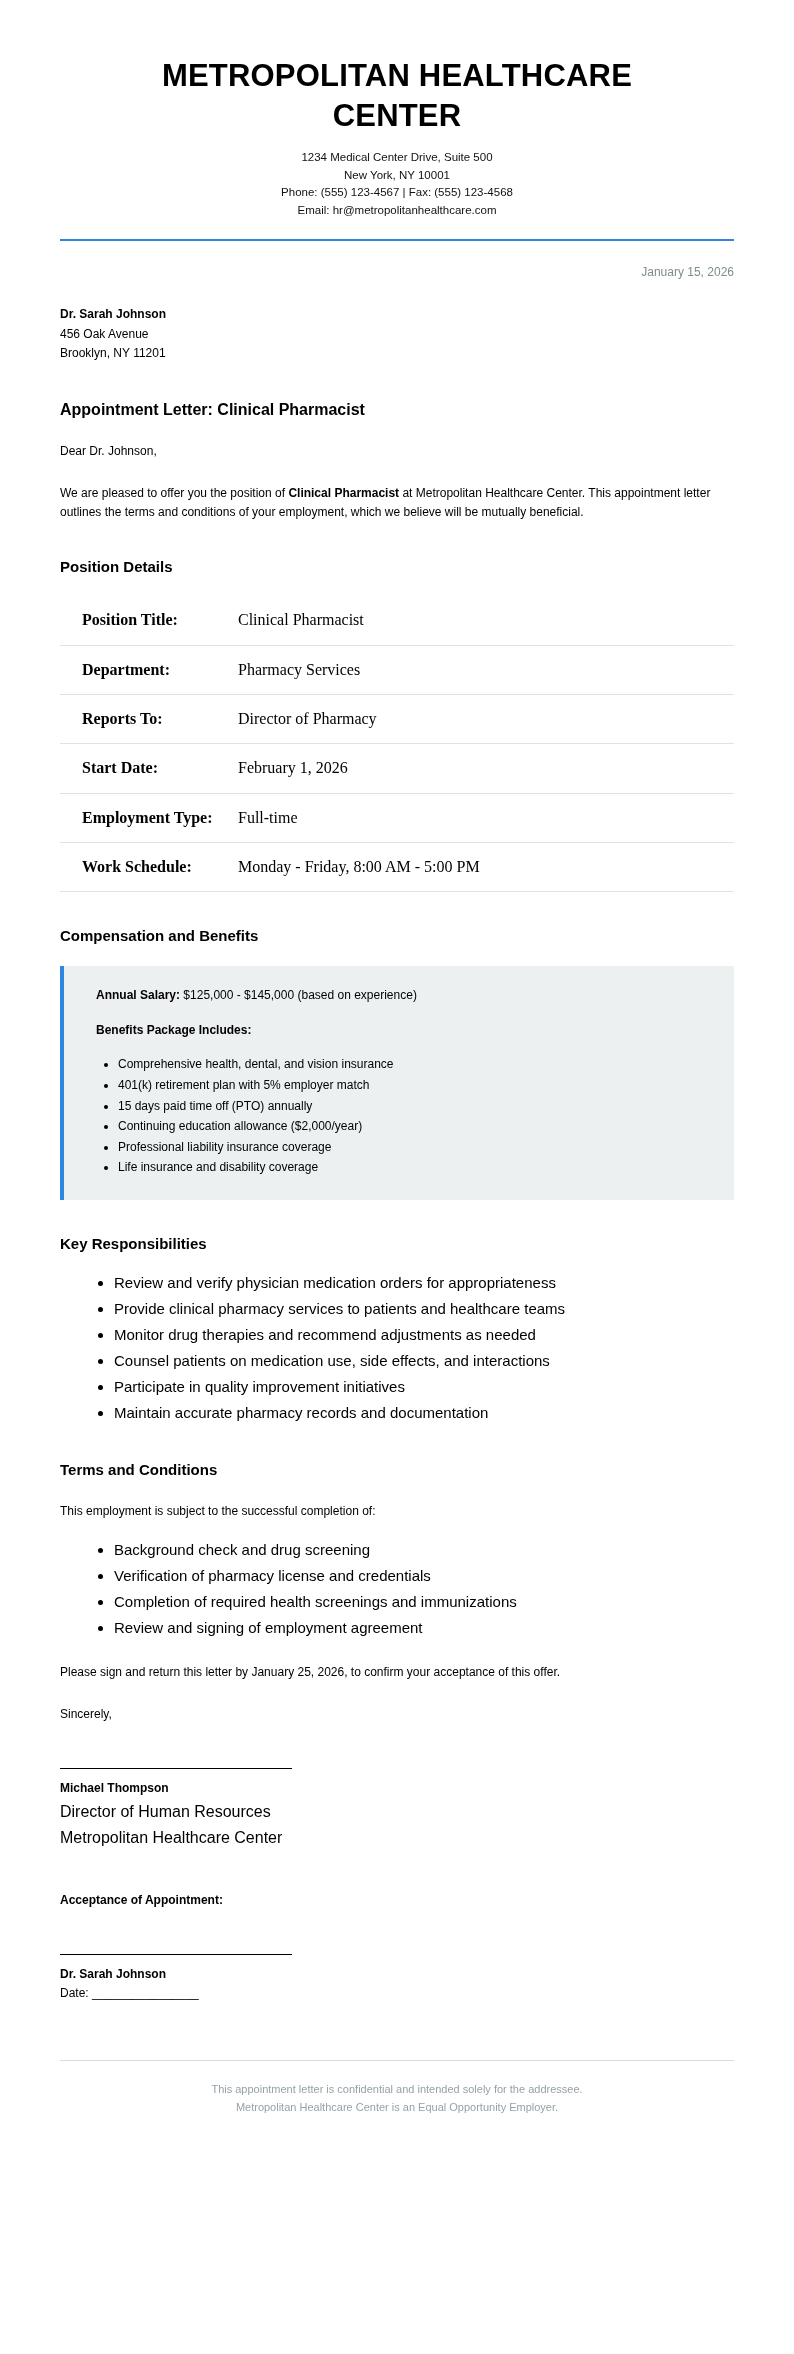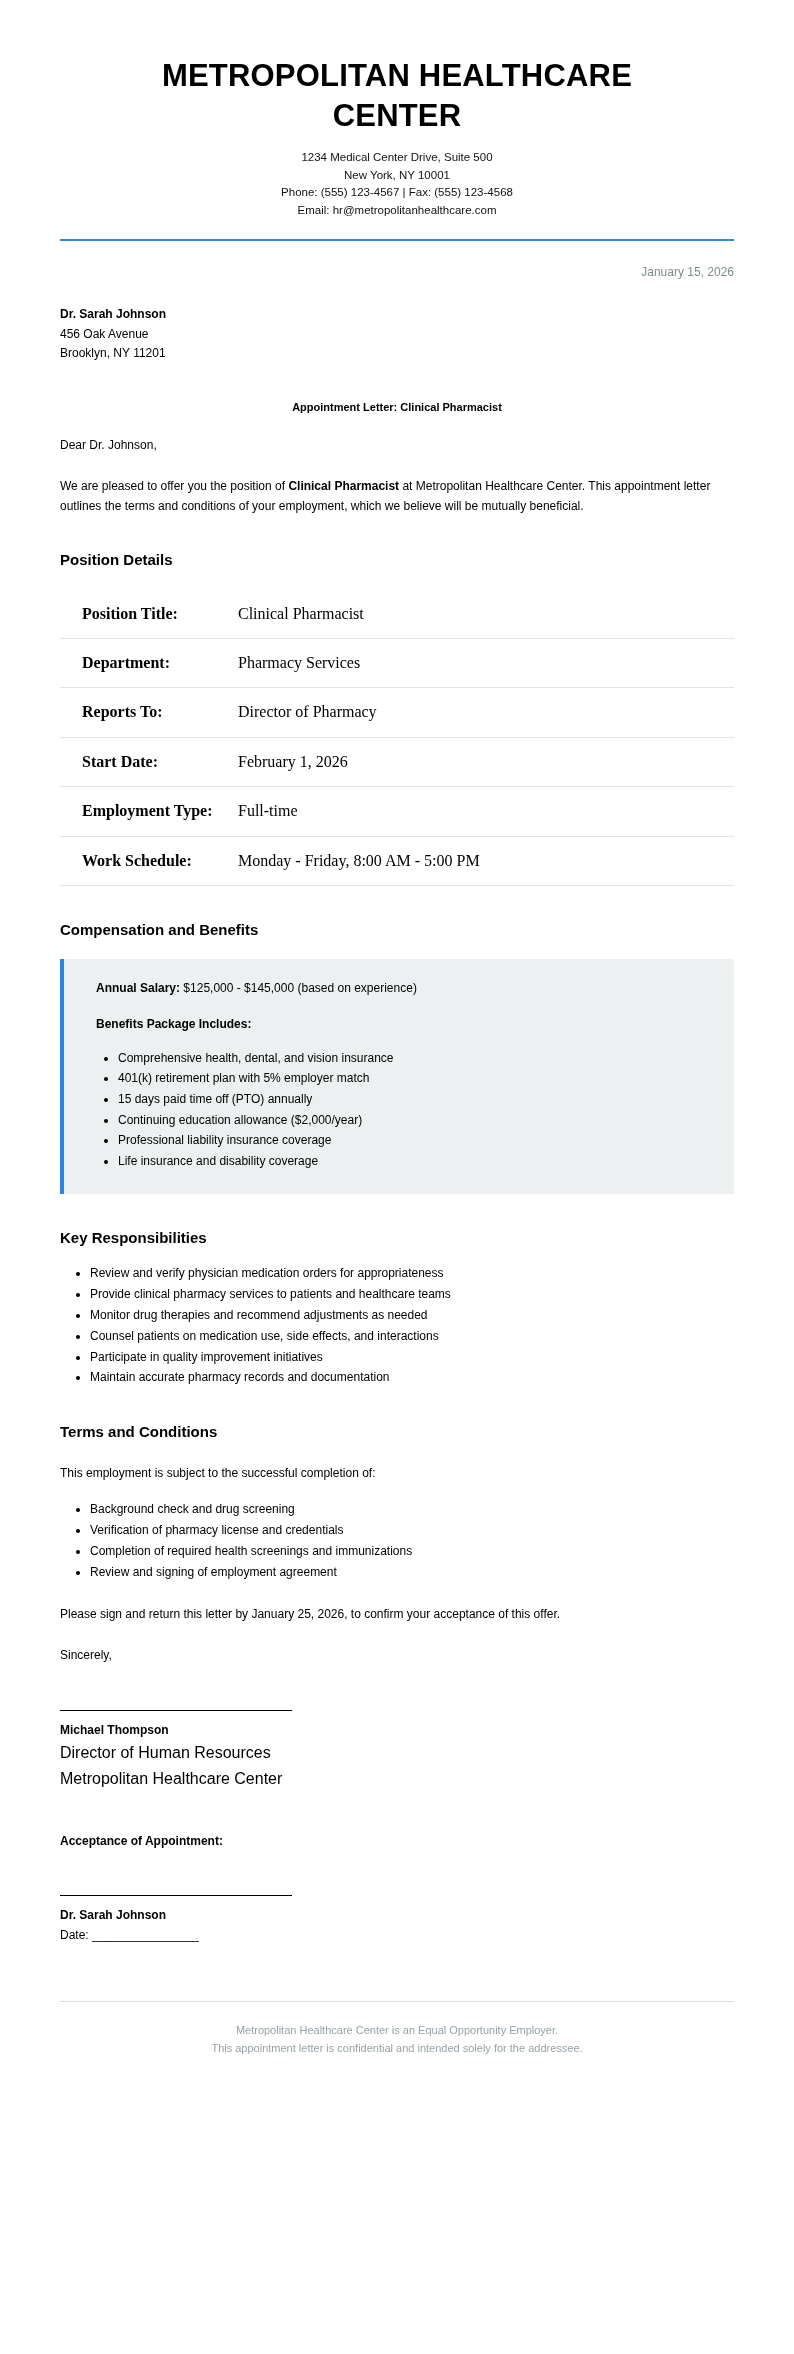--- a/index.html
+++ b/index.html
@@ -67,25 +67,24 @@
   .recipient .r-name { font-weight: bold; }
 
   
   h2.section-title {
     font-size: 15px;
     font-weight: bold;
     margin: 34px 0 0 0;
     line-height: 1.3;
   }
   h2.doc-subject {
-    font-size: 11px;
+    font-size: 16px;
     font-weight: bold;
     margin: 36px 0 0 0;
     line-height: 1.3;
-    text-align: center;
   }
 
   
   p.body-text {
     font-size: 12px;
     line-height: 1.62;
     margin: 22px 0 0 0;
   }
   strong { font-weight: bold; }
 
@@ -134,22 +133,23 @@
     font-size: 12px;
     line-height: 1.72;
   }
 
   
   ul.doc-list {
     margin: 16px 0 0 0;
     padding-left: 30px;
   }
   ul.doc-list li {
-    font-size: 12px;
+    font-size: 15px;
     line-height: 1.74;
+    margin-left: 24px;
   }
 
   
   .sig-block { margin-top: 30px; }
   .sig-line {
     width: 232px;
     border: 0;
     border-top: 1px solid #000000;
     margin: 44px 0 10px 0;
     height: 0;
@@ -294,17 +294,17 @@
 
   <div class="accept-title">Acceptance of Appointment:</div>
   <div class="sig-block">
     <hr class="sig-line">
     <div class="sig-name">Dr. Sarah Johnson</div>
     <div class="date-field">Date: ________________</div>
   </div>
 
   <hr class="footer-rule">
   <div class="footer">
+    <div>This appointment letter is confidential and intended solely for the addressee.</div>
     <div>Metropolitan Healthcare Center is an Equal Opportunity Employer.</div>
-    <div>This appointment letter is confidential and intended solely for the addressee.</div>
   </div>
 
 </div>
 
 </body></html>

